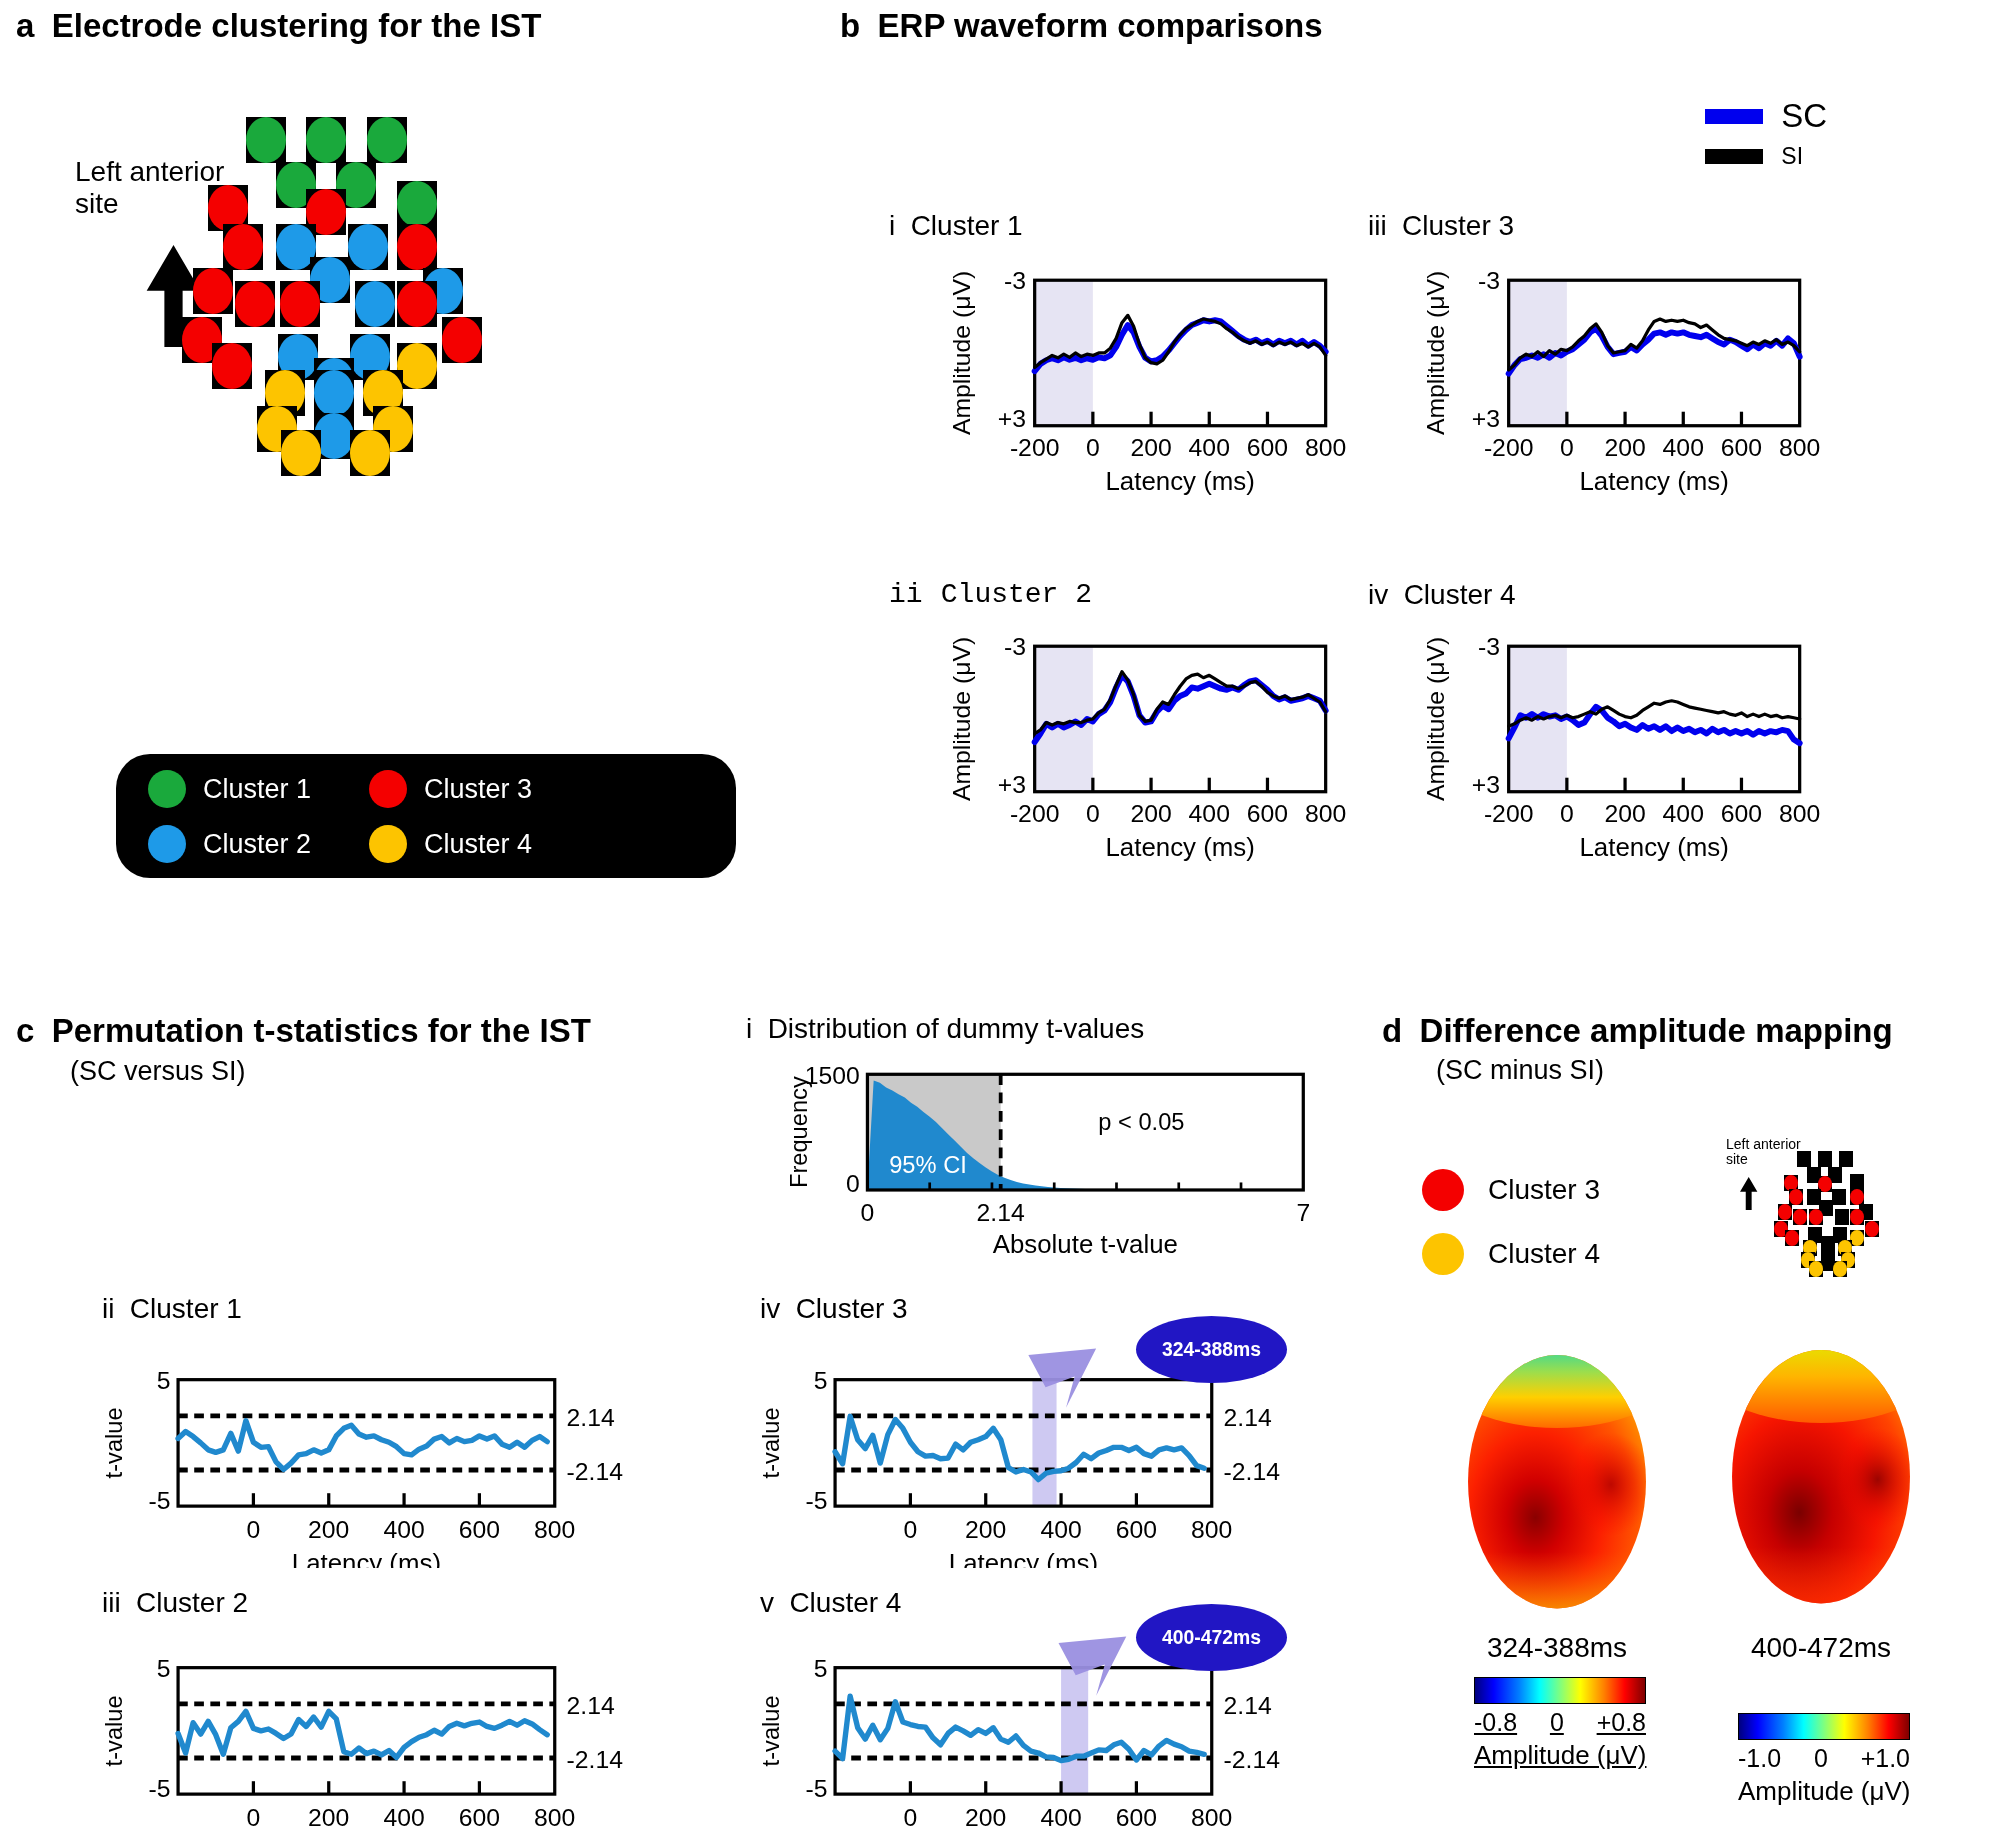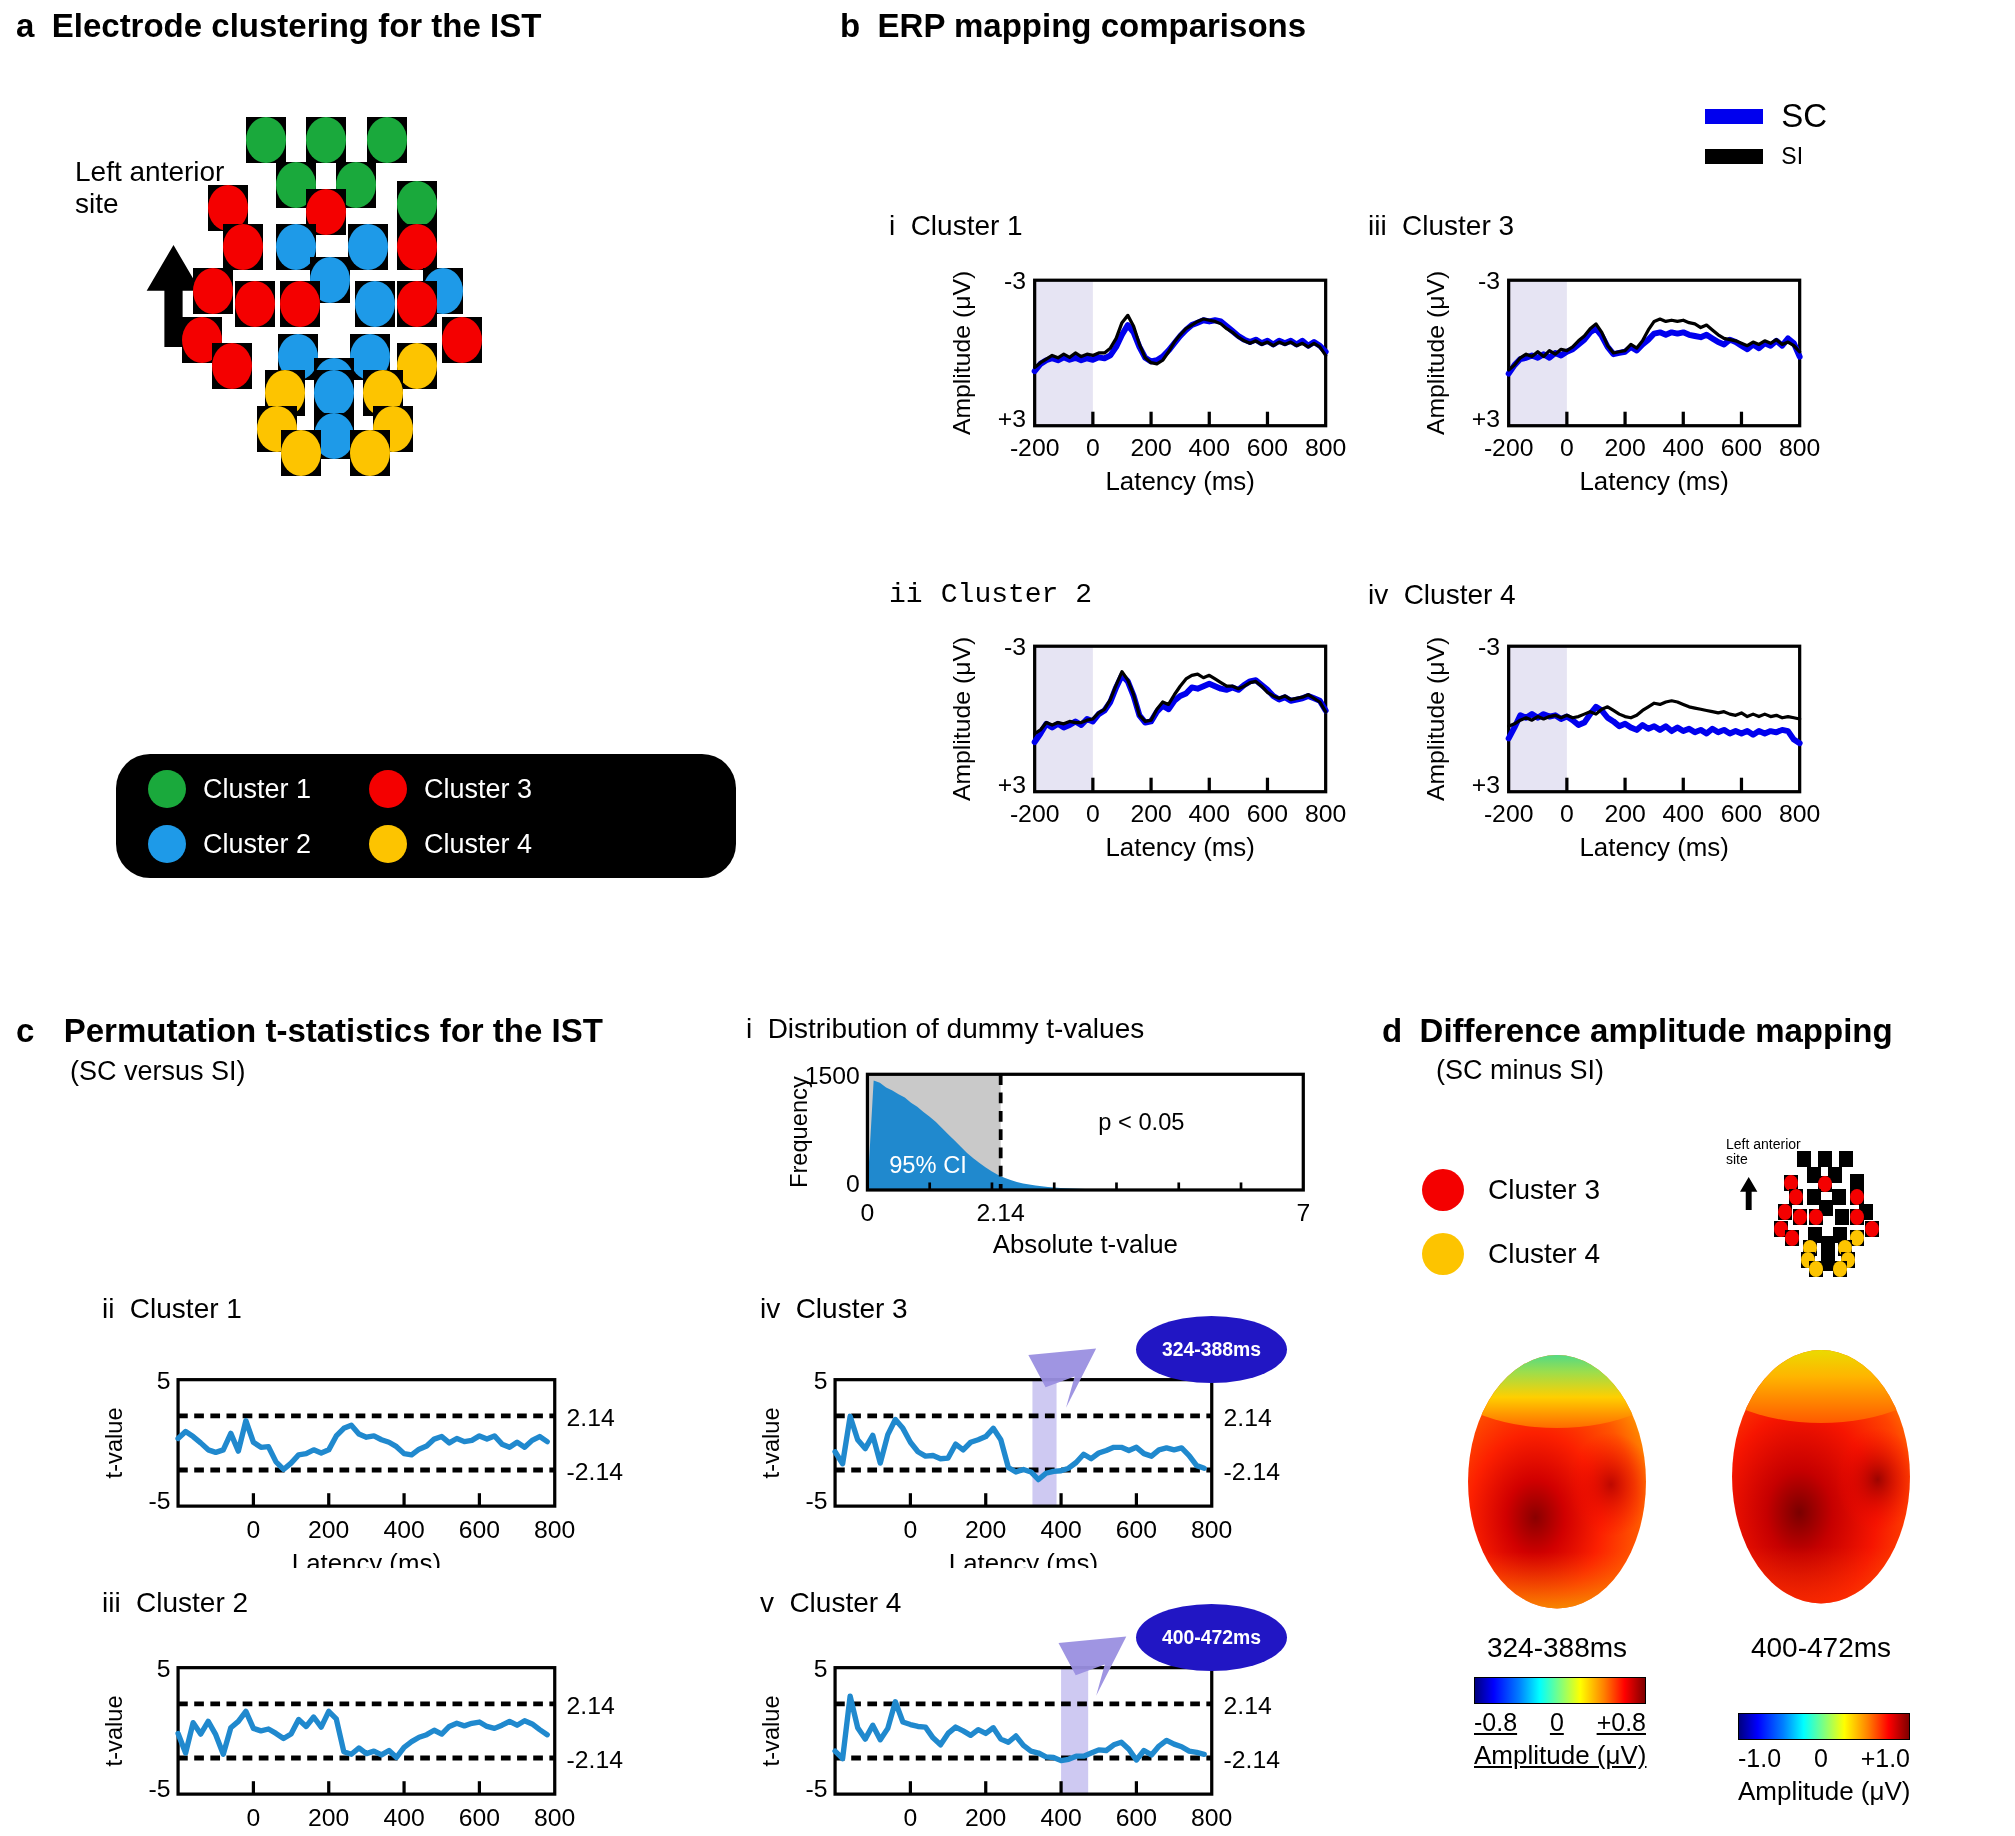--- a/index.html
+++ b/index.html
@@ -197,21 +197,21 @@
       </div>
       <div style="position: absolute; left: 253px; top: 71px; display: flex; align-items: center;">
         <span class="legend-dot" style="width: 38px; height: 38px; background: rgb(253, 196, 0); display: inline-block;"></span>
         <span class="legend-txt" style="margin-left: 17px;">Cluster 4</span>
       </div>
     </div>
 </div>
 
 <div class="abs" style="left:840px; top:8px;">
   <span class="panel-letter">b</span>
-  <span class="panel-title" style="margin-left:15px;">ERP mapping comparisons</span>
+  <span class="panel-title" style="margin-left:15px;">ERP waveform comparisons</span>
 </div>
 
 <div class="abs" style="left:1705px; top:97px;">
   <div style="display:flex; align-items:center; margin-bottom:7.5px;">
     <span style="display:inline-block; width:58px; height:15px; background:#0000ee;"></span>
     <span style="font-size:33px; margin-left:18.3px;">SC</span>
   </div>
   <div style="display:flex; align-items:center;">
     <span style="display:inline-block; width:58px; height:15px; background:#000;"></span>
     <span style="font-size:23px; margin-left:18.3px;">SI</span>
@@ -313,21 +313,21 @@
       <text x="408" y="356" text-anchor="middle" font-size="46" font-family="&quot;Liberation Sans&quot;, sans-serif">0</text>
       <text x="516" y="356" text-anchor="middle" font-size="46" font-family="&quot;Liberation Sans&quot;, sans-serif">200</text>
       <text x="624" y="356" text-anchor="middle" font-size="46" font-family="&quot;Liberation Sans&quot;, sans-serif">400</text>
       <text x="732" y="356" text-anchor="middle" font-size="46" font-family="&quot;Liberation Sans&quot;, sans-serif">600</text>
       <text x="840" y="356" text-anchor="middle" font-size="46" font-family="&quot;Liberation Sans&quot;, sans-serif">800</text>
       <text x="570" y="420" text-anchor="middle" font-size="48" font-family="&quot;Liberation Sans&quot;, sans-serif">Latency (ms)</text>
     </svg></div>
 
 <div class="abs" style="left:16px; top:1013px;">
   <span class="panel-letter">c</span>
-  <span class="panel-title" style="margin-left:27px;">Permutation t-statistics for the IST</span>
+  <span class="panel-title" style="margin-left:15px;">Permutation t-statistics for the IST</span>
   <div class="panel-subtitle" style="margin-left:54px; margin-top:6.5px;">(SC versus SI)</div>
 </div>
 
 <div class="abs" style="left:746px; top:1013px;">
   <span class="sub-label">i</span>
   <span class="sub-label" style="margin-left:13px;">Distribution of dummy t-values</span>
 </div>
 <div class="abs" id="hist" style="left:727px; top:1056px; width:636px; height:226px;"><svg width="636" height="226" viewBox="0 0 1180 420">
       <rect x="260" y="34" width="247.62857142857143" height="215" fill="#c9c9c9"></rect>
       <path d="M260 249 L271.57142857142856 45.46666666666667 L283.14285714285717 49.76666666666668 L294.7142857142857 58.366666666666646 L306.2857142857143 64.1 L317.85714285714283 71.26666666666668 L329.42857142857144 77 L341 87.03333333333333 L352.57142857142856 94.20000000000002 L364.14285714285717 104.23333333333332 L375.7142857142857 112.83333333333334 L387.28571428571433 122.86666666666666 L398.8571428571429 134.33333333333331 L410.42857142857144 145.8 L422 157.26666666666665 L433.57142857142856 168.73333333333335 L445.14285714285717 180.2 L456.7142857142857 190.23333333333335 L468.28571428571433 198.83333333333334 L479.85714285714283 207.43333333333334 L491.42857142857144 214.6 L503 221.05 L514.5714285714287 226.06666666666666 L526.1428571428571 230.36666666666667 L537.7142857142858 233.95 L549.2857142857142 236.81666666666666 L560.8571428571429 238.96666666666667 L572.4285714285714 240.68666666666667 L584 242.12 L595.5714285714286 243.26666666666668 L607.1428571428571 244.27 L618.7142857142858 245.13 L630.2857142857143 245.84666666666666 L641.8571428571429 246.42 L653.4285714285714 246.85 L665 247.28 L676.5714285714287 247.56666666666666 L688.1428571428571 247.85333333333332 L699.7142857142857 247.99666666666667 L711.2857142857142 248.14 L722.8571428571429 248.28333333333333 L746 248.42666666666668 L769.1428571428572 248.57 L792.2857142857143 248.71333333333334 L815.4285714285714 248.71333333333334 L838.5714285714286 248.85666666666665 L896.4285714285714 248.85666666666665 L954.2857142857142 248.85666666666665 L1012.1428571428572 249 L1070 249 L1070 249 Z" fill="#2089ce"></path>

